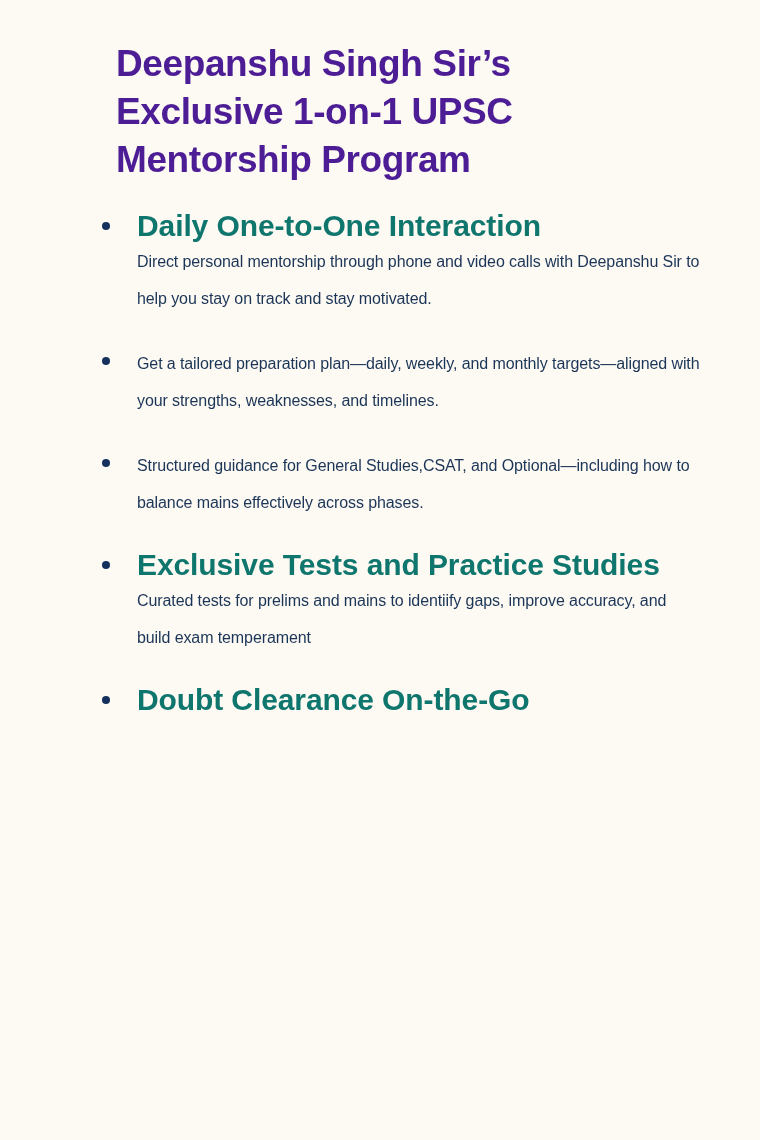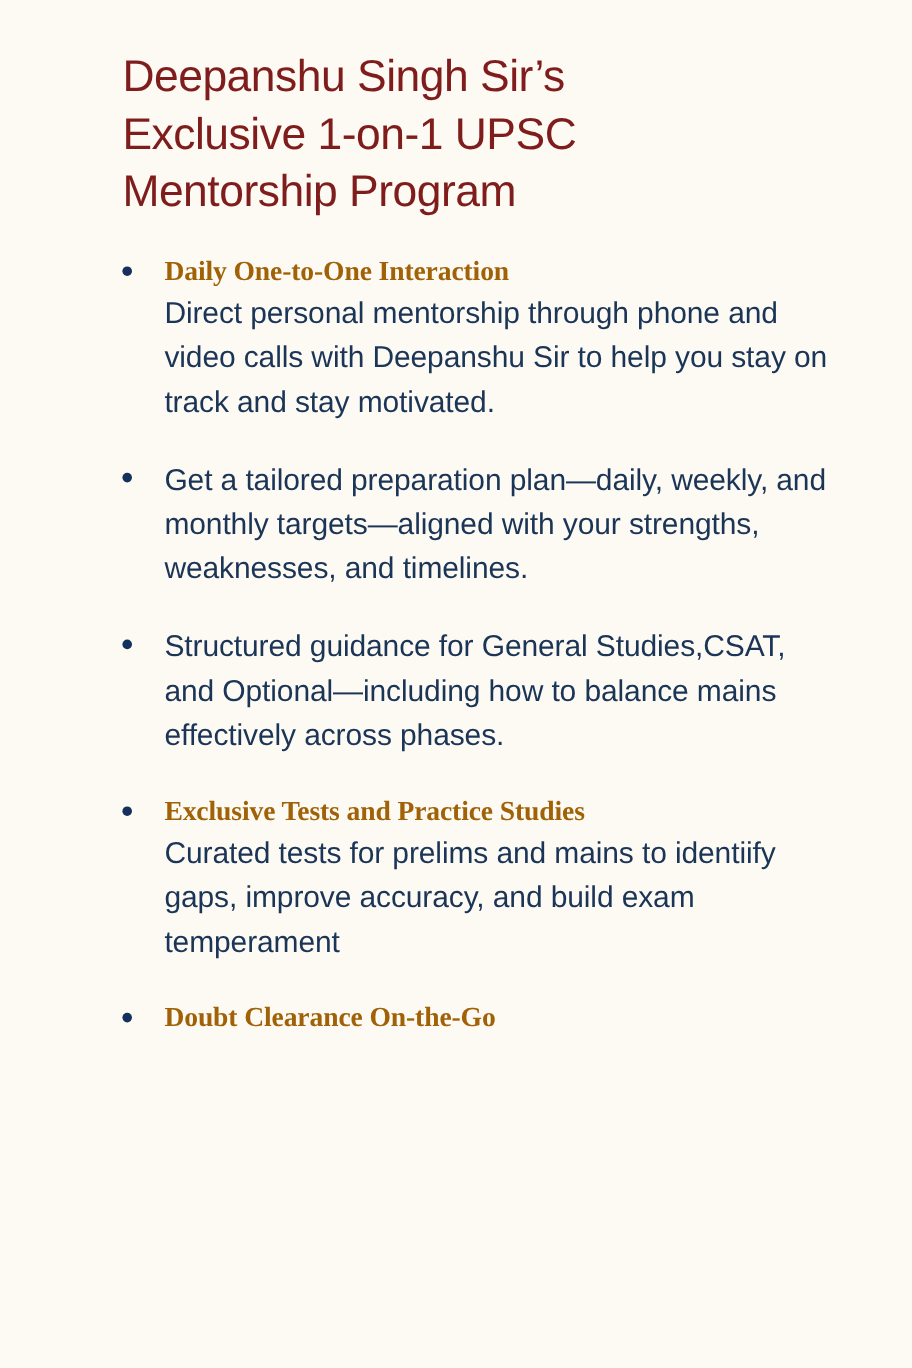--- a/index.html
+++ b/index.html
@@ -18,26 +18,26 @@
   .page {
     width: 760px;
     height: 1140px;
     box-sizing: border-box;
     background: #fdf9f3;
     padding: 40px 60px 0 102px;
     position: relative;
   }
 
   .program-title {
-    color: #7f1d1d;
+    color: #4c1d95;
     font-size: 37px;
     line-height: 48px;
-    font-weight: 400;
+    font-weight: 700;
     letter-spacing: -0.4px;
-    margin: 0 0 26px 0;
+    margin: 0 0 26px 14px;
     max-width: 470px;
   }
 
   .feature-list {
     list-style: none;
     margin: 0;
     padding: 0;
   }
 
   .feature-item {
@@ -54,32 +54,31 @@
     position: absolute;
     left: 0;
     top: 12px;
     width: 8px;
     height: 8px;
     border-radius: 50%;
     background: #14305c;
   }
 
   .feature-heading {
-    color: #a16207;
-    font-size: 23px;
+    color: #0f766e;
+    font-size: 30px;
     line-height: 31px;
     font-weight: 700;
     letter-spacing: -0.1px;
     margin: 0 0 2px 0;
-    font-family: Liberation Serif, serif;
   }
 
   .feature-desc {
     color: #1b3557;
-    font-size: 25px;
+    font-size: 16px;
     line-height: 37px;
     font-weight: 400;
     letter-spacing: -0.1px;
     margin: 0;
   }
 </style>
 </head>
 <body>
 
 <div class="page">

